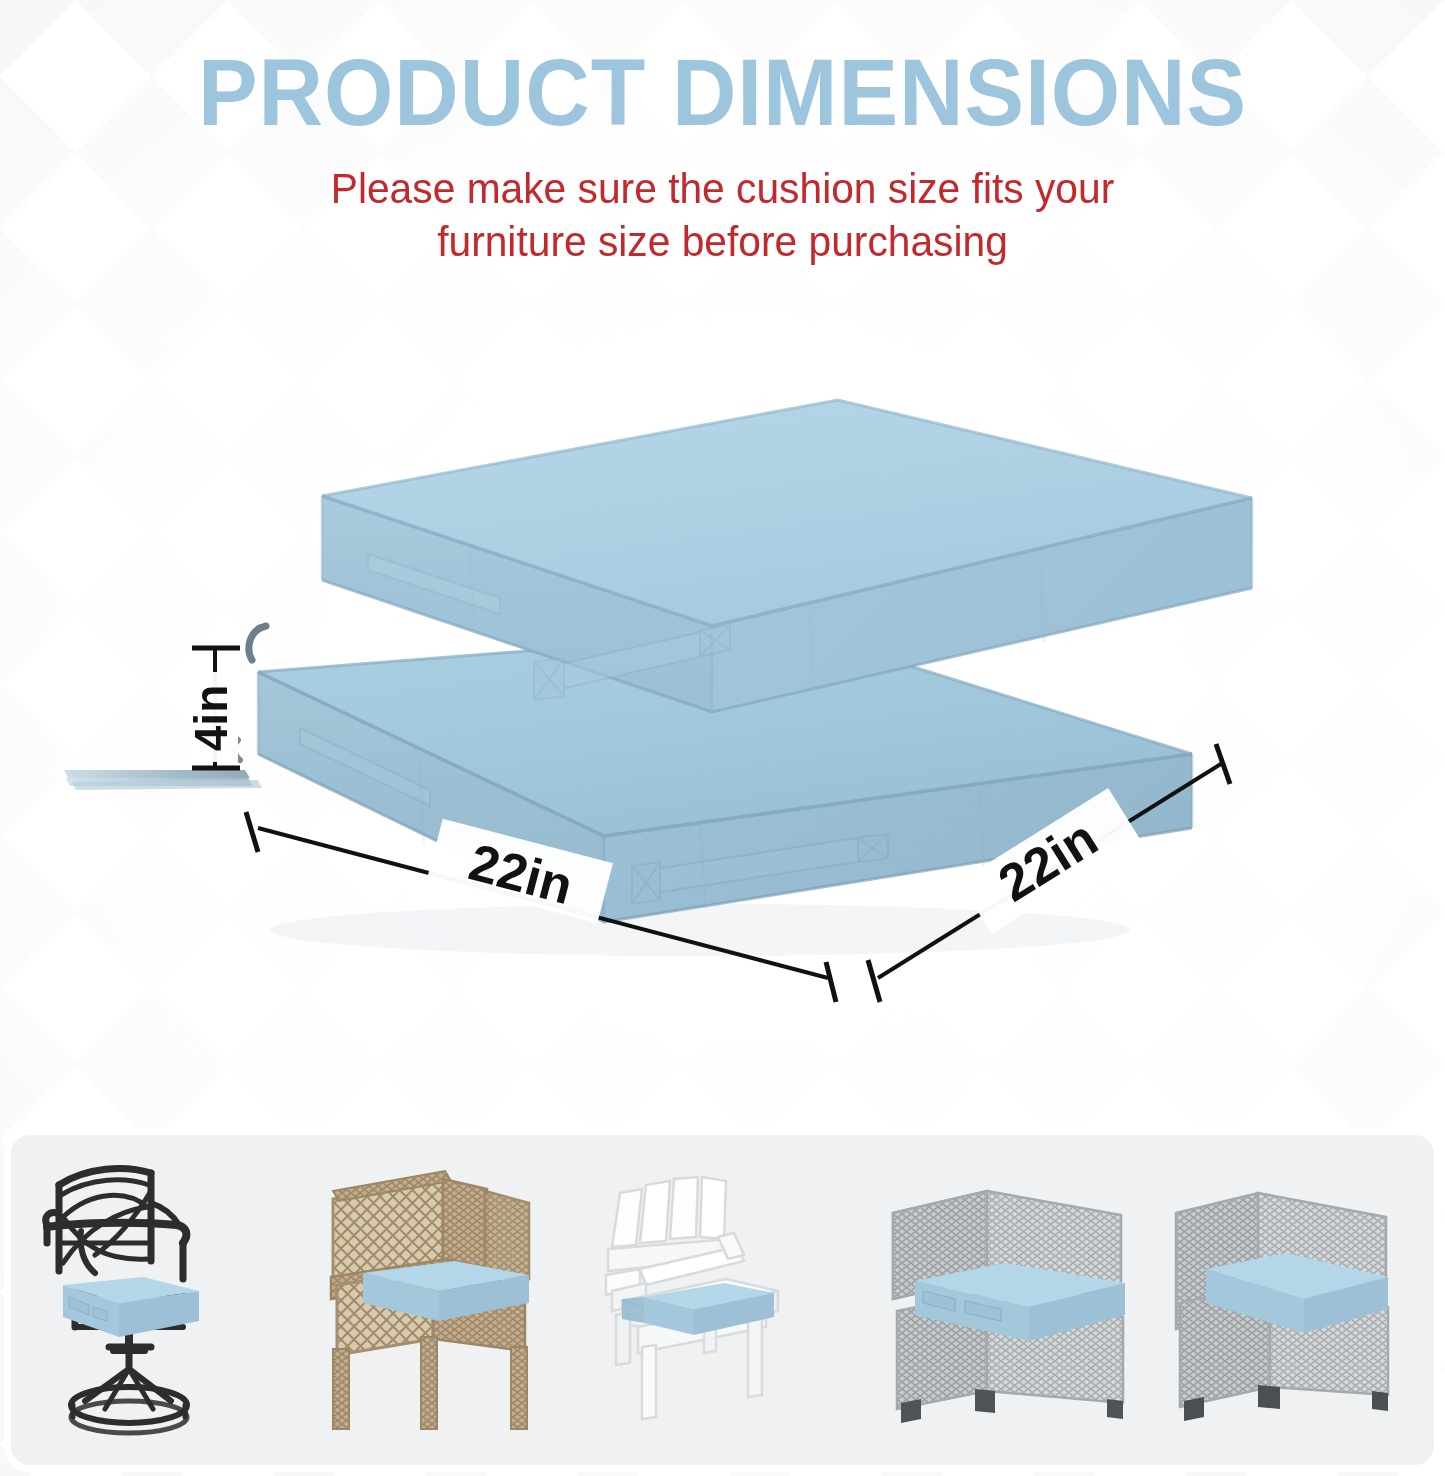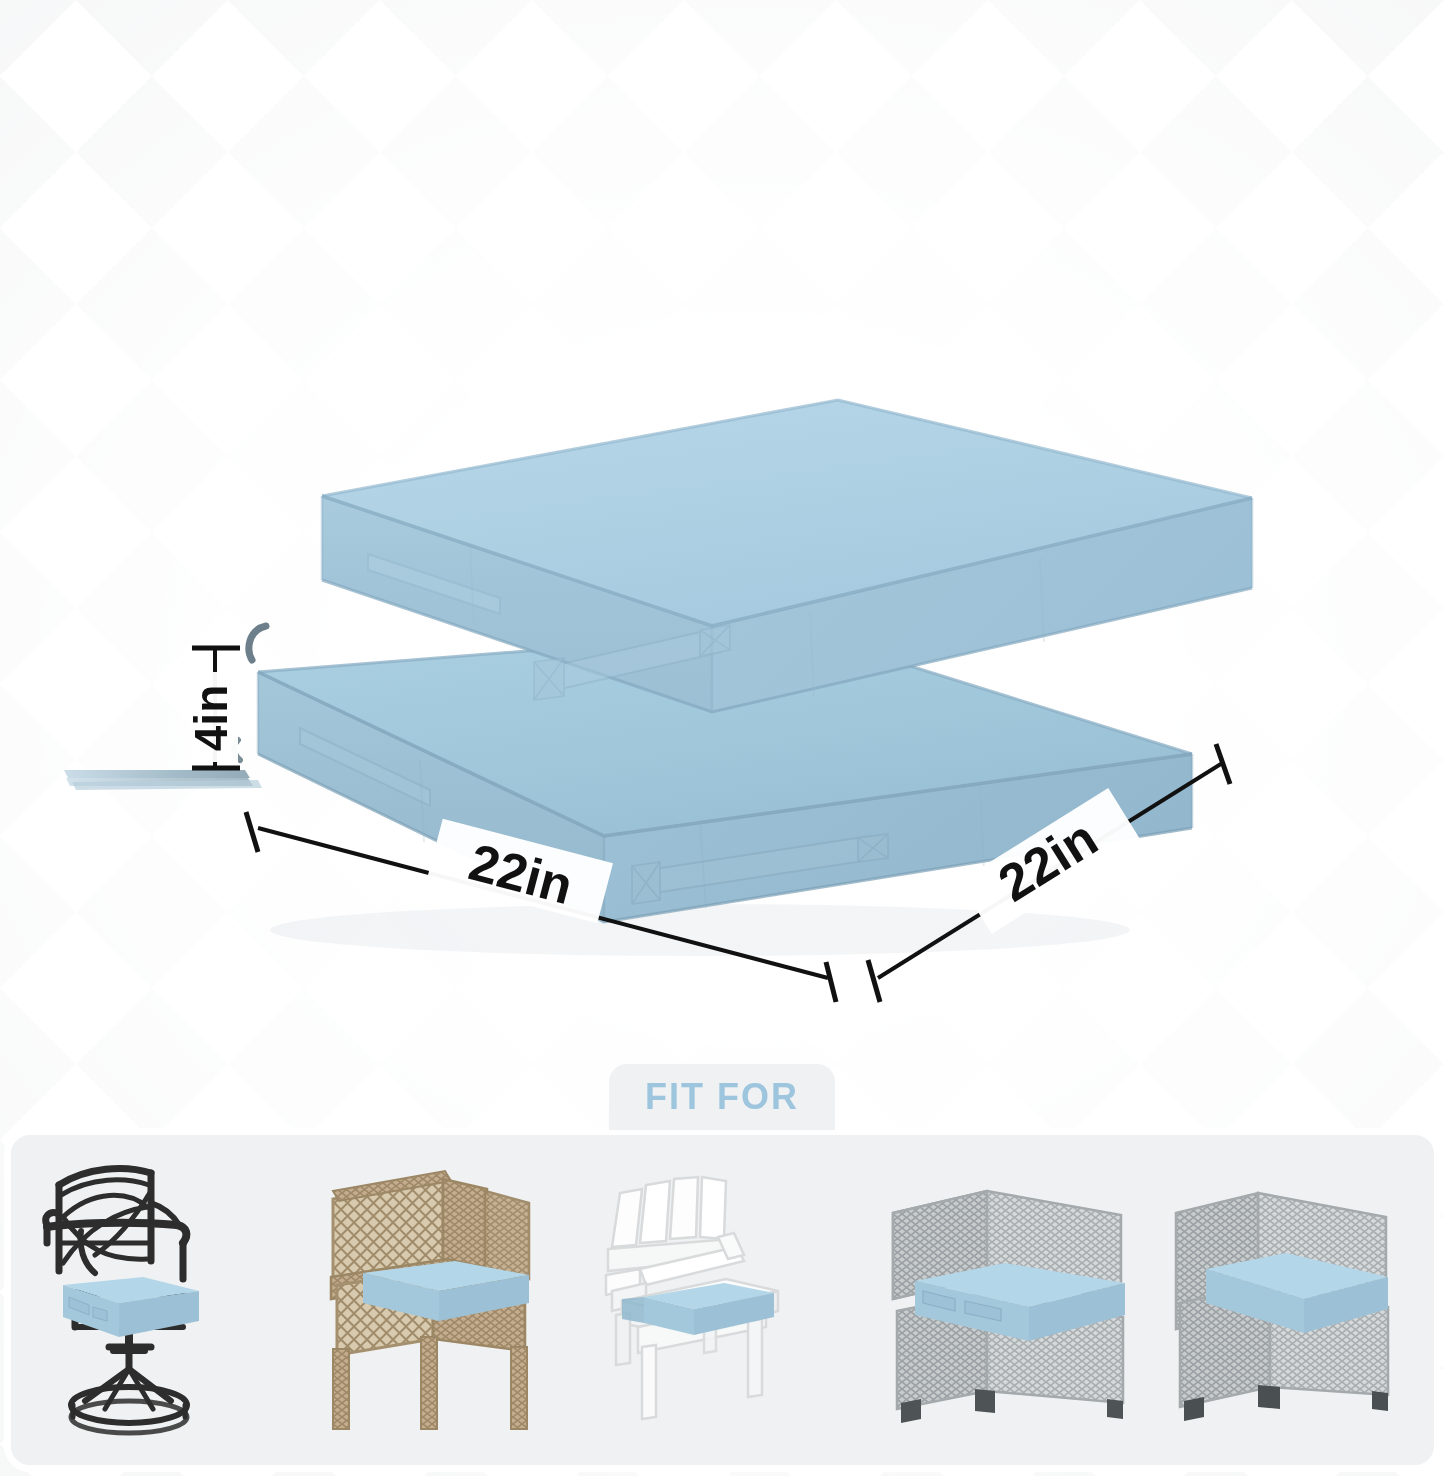--- a/index.html
+++ b/index.html
@@ -131,20 +131,27 @@
   .gal-cell svg { display: block; }
 </style>
 </head>
 <body>
 
 <div id="root">
 
   <div class="bg-pattern"></div>
   <div class="bg-wash"></div>
 
+  <div class="header">
+    <div class="title">PRODUCT DIMENSIONS</div>
+    <div class="subtitle">
+      <span>Please make sure the cushion size fits your</span>
+      <span>furniture size before purchasing</span>
+    </div>
+  </div>
 
   <div class="hero">
     <svg width="1445" height="720" viewBox="0 0 1445 720" xmlns="http://www.w3.org/2000/svg">
       <defs>
         <linearGradient id="gTopA" x1="0" y1="0" x2="0.55" y2="1">
           <stop offset="0%" stop-color="#b7d7e8"></stop>
           <stop offset="55%" stop-color="#aed0e3"></stop>
           <stop offset="100%" stop-color="#a5c9df"></stop>
         </linearGradient>
         <linearGradient id="gFrontA" x1="0" y1="0" x2="0" y2="1">
@@ -276,23 +283,20 @@
       <g>
         <line x1="878" y1="648" x2="1224" y2="432" stroke="#111111" stroke-width="4"></line>
         <line x1="868" y1="630" x2="880" y2="672" stroke="#111111" stroke-width="5"></line>
         <line x1="1216" y1="414" x2="1230" y2="454" stroke="#111111" stroke-width="5"></line>
         <rect x="962" y="500" width="176" height="62" fill="#ffffff" opacity="0.97" transform="rotate(-32 1050 531)"></rect>
         <text x="1050" y="534" transform="rotate(-32 1050 534)" text-anchor="middle" dominant-baseline="middle" font-family="Liberation Sans Narrow, Liberation Sans, sans-serif" font-size="52" font-weight="700" fill="#111111">22in</text>
       </g>
     </svg>
   </div>
 
-  <div class="fitfor-tab">
-    <div class="fitfor-text">FIT FOR</div>
-  </div>
 
   <div class="gallery">
 
     <div class="gal-cell">
       <svg width="250" height="300" viewBox="0 0 250 300" xmlns="http://www.w3.org/2000/svg">
         <g stroke="#2d2d2d" fill="none" stroke-linecap="round">
 
           <path d="M26 34 L26 120" stroke-width="7"></path>
           <path d="M118 22 L118 110" stroke-width="7"></path>
           <path d="M26 34 C54 16 92 14 118 22" stroke-width="7"></path>

